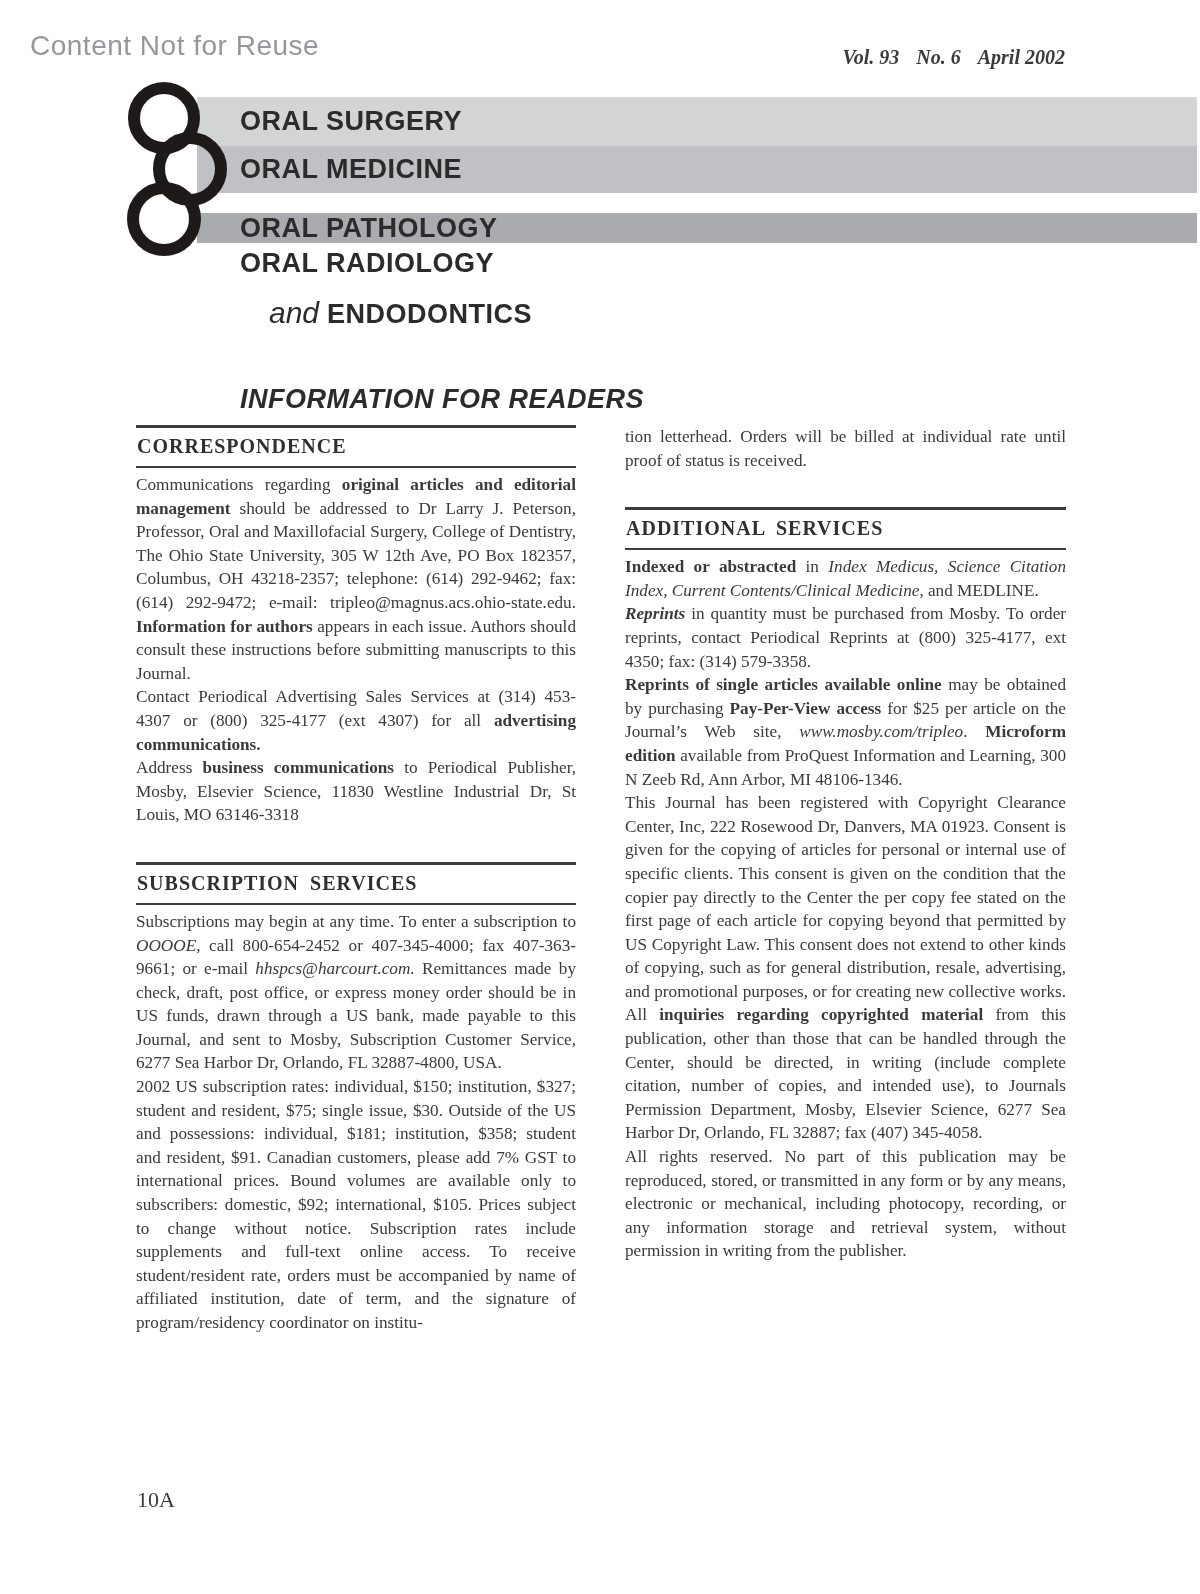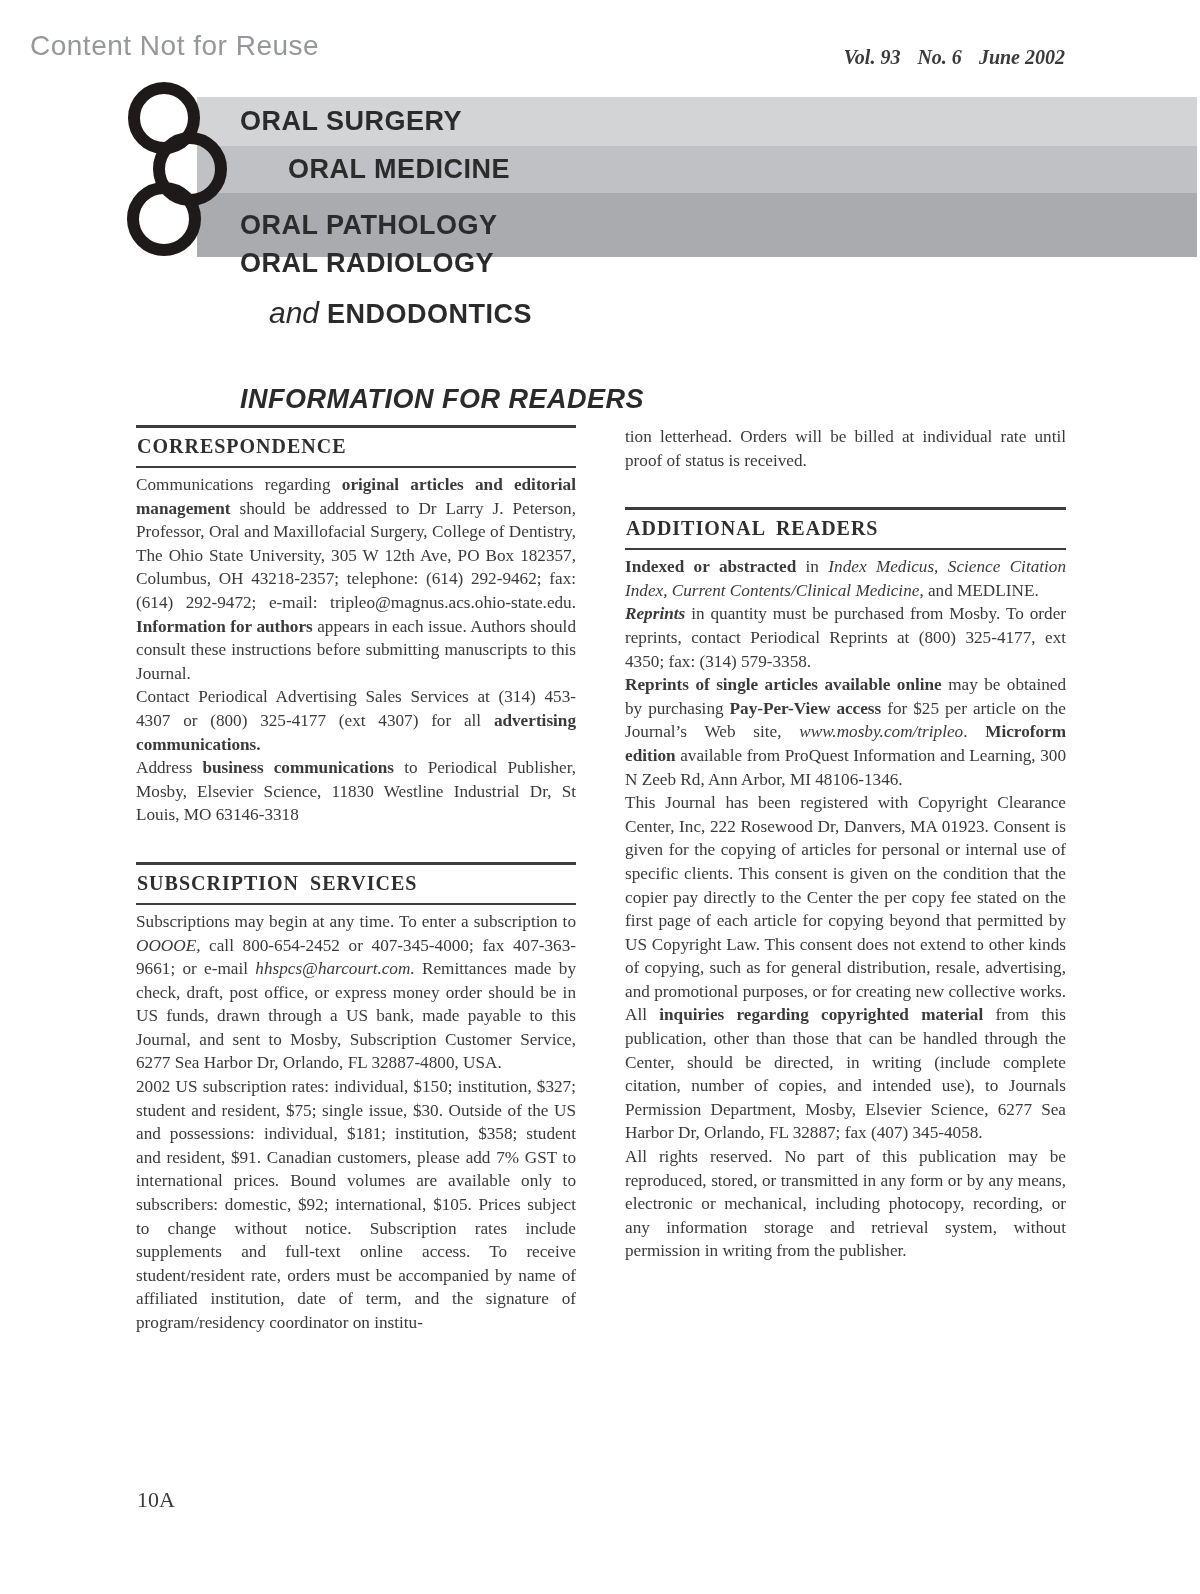--- a/index.html
+++ b/index.html
@@ -26,21 +26,21 @@
   }
   .issue-line .seg + .seg { margin-left: 17px; }
 
   
   .bars {
     position: absolute; left: 197px; right: 3px; top: 97px;
   }
   .bar { display: flex; align-items: center; }
   .bar0 { height: 49px; }
   .bar1 { height: 47px; }
-  .bar2 { height: 64px; }
+  .bar2 { height: 30px; margin-top: 20px; }
   .bar-label, .plain-label {
     font-family: "Liberation Sans", sans-serif;
     font-weight: 700; font-size: 27px; color: #2b2b2b;
     letter-spacing: 0.5px;
   }
   .bar-label { padding-left: 43px; }
   .plain-line { position: absolute; left: 240px; white-space: nowrap; }
   .line-radiology { top: 248px; }
   .line-endodontics { top: 296px; }
   .and-word {
@@ -87,28 +87,28 @@
   .page-number {
     position: absolute; left: 137px; top: 1487px;
     font-size: 22px; color: #3a3a3a;
   }
 </style>
 </head>
 <body>
 
 <div class="watermark">Content Not for Reuse</div>
 <div class="issue-line">
-  <span class="seg">Vol. 93</span><span class="seg">No. 6</span><span class="seg">June 2002</span>
+  <span class="seg">Vol. 93</span><span class="seg">No. 6</span><span class="seg">April 2002</span>
 </div>
 
 <div class="bars">
   <div class="bar bar0" style="background: rgb(211, 212, 214);">
     <span class="bar-label">ORAL SURGERY</span>
   </div>
-  <div class="bar bar1" style="background: rgb(191, 193, 196); padding-left: 48px;">
+  <div class="bar bar1" style="background: rgb(191, 193, 196);">
     <span class="bar-label">ORAL MEDICINE</span>
   </div>
   <div class="bar bar2" style="background: rgb(169, 171, 174);">
     <span class="bar-label">ORAL PATHOLOGY</span>
   </div>
 </div>
 
 <div class="plain-line line-radiology">
   <span class="plain-label">ORAL RADIOLOGY</span>
 </div>
@@ -136,21 +136,21 @@
         <div class="sec-heading">SUBSCRIPTION SERVICES</div>
         <p class="para"><span class="run-n">Subscriptions may begin at any time. To enter a subscription to </span><span class="run-i">OOOOE,</span><span class="run-n"> call 800-654-2452 or 407-345-4000; fax 407-363-9661; or e-mail </span><span class="run-i">hhspcs@harcourt.com.</span><span class="run-n"> Remittances made by check, draft, post office, or express money order should be in US funds, drawn through a US bank, made payable to this Journal, and sent to Mosby, Subscription Customer Service, 6277 Sea Harbor Dr, Orlando, FL 32887-4800, USA.</span></p>
         <p class="para"><span class="run-n">2002 US subscription rates: individual, $150; institution, $327; student and resident, $75; single issue, $30. Outside of the US and possessions: individual, $181; institution, $358; student and resident, $91. Canadian customers, please add 7% GST to international prices. Bound volumes are available only to subscribers: domestic, $92; international, $105. Prices subject to change without notice. Subscription rates include supplements and full-text online access. To receive student/resident rate, orders must be accompanied by name of affiliated institution, date of term, and the signature of program/residency coordinator on institu-</span></p>
       </div>
     </div>
   <div class="col col-right">
       <div class="section">
         <p class="para"><span class="run-n">tion letterhead. Orders will be billed at individual rate until proof of status is received.</span></p>
       </div>
       <div class="section">
-        <div class="sec-heading">ADDITIONAL READERS</div>
+        <div class="sec-heading">ADDITIONAL SERVICES</div>
         <p class="para"><span class="run-b">Indexed or abstracted</span><span class="run-n"> in </span><span class="run-i">Index Medicus, Science Citation Index, Current Contents/Clinical Medicine</span><span class="run-n">, and MEDLINE.</span></p>
         <p class="para"><span class="run-bi">Reprints</span><span class="run-n"> in quantity must be purchased from Mosby. To order reprints, contact Periodical Reprints at (800) 325-4177, ext 4350; fax: (314) 579-3358.</span></p>
         <p class="para"><span class="run-b">Reprints of single articles available online</span><span class="run-n"> may be obtained by purchasing </span><span class="run-b">Pay-Per-View access</span><span class="run-n"> for $25 per article on the Journal’s Web site, </span><span class="run-i">www.mosby.com/tripleo</span><span class="run-n">. </span><span class="run-b">Microform edition</span><span class="run-n"> available from ProQuest Information and Learning, 300 N Zeeb Rd, Ann Arbor, MI 48106-1346.</span></p>
         <p class="para"><span class="run-n">This Journal has been registered with Copyright Clearance Center, Inc, 222 Rosewood Dr, Danvers, MA 01923. Consent is given for the copying of articles for personal or internal use of specific clients. This consent is given on the condition that the copier pay directly to the Center the per copy fee stated on the first page of each article for copying beyond that permitted by US Copyright Law. This consent does not extend to other kinds of copying, such as for general distribution, resale, advertising, and promotional purposes, or for creating new collective works. All </span><span class="run-b">inquiries regarding copyrighted material</span><span class="run-n"> from this publication, other than those that can be handled through the Center, should be directed, in writing (include complete citation, number of copies, and intended use), to Journals Permission Department, Mosby, Elsevier Science, 6277 Sea Harbor Dr, Orlando, FL 32887; fax (407) 345-4058.</span></p>
         <p class="para"><span class="run-n">All rights reserved. No part of this publication may be reproduced, stored, or transmitted in any form or by any means, electronic or mechanical, including photocopy, recording, or any information storage and retrieval system, without permission in writing from the publisher.</span></p>
       </div>
     </div>
 </div>
 
 <div class="page-number">10A</div>

